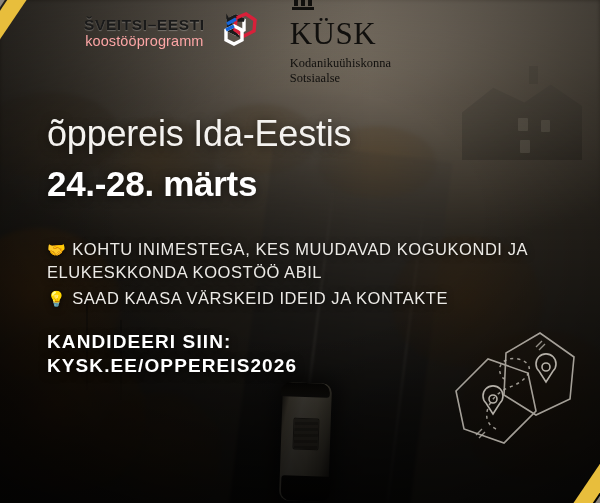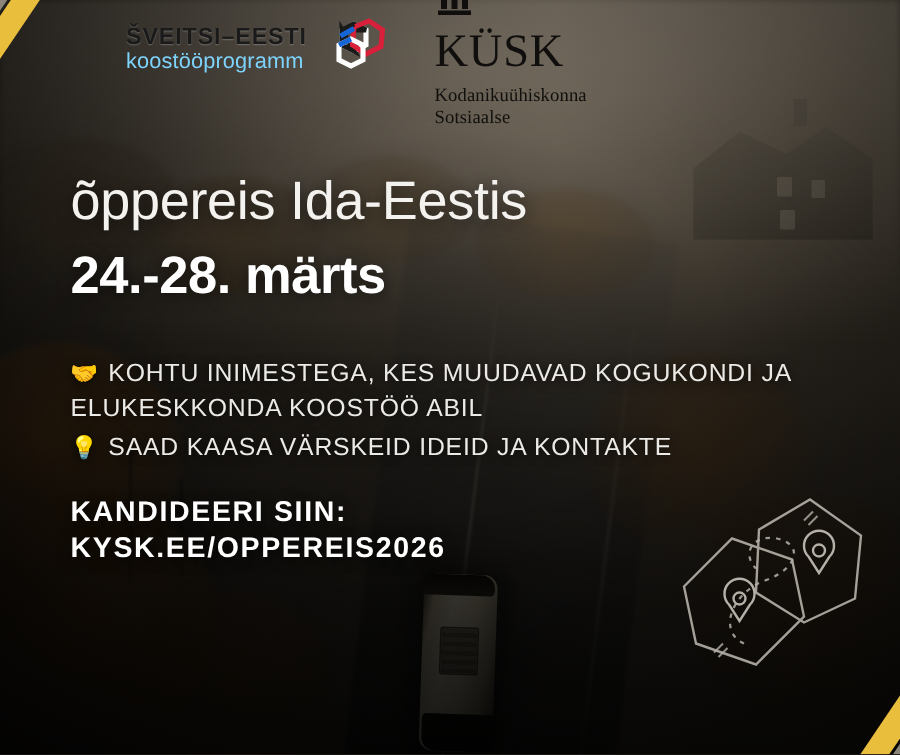--- a/index.html
+++ b/index.html
@@ -95,27 +95,27 @@
   
   .hexmap{position:absolute;right:6px;bottom:44px;width:150px;height:130px;opacity:.8;}
 
   
   .logos{
     position:absolute;left:0;right:0;top:0;height:66px;
     display:flex;align-items:center;
     padding-left:84px;gap:16px;
   }
   .logo-swiss{display:flex;align-items:center;gap:9px;}
-  .logo-swiss-txt{line-height:1.02;}
+  .logo-swiss-txt{line-height:1.02;text-align:center;}
   .logo-swiss-l1{
     font-size:15.5px;font-weight:700;letter-spacing:.6px;color:#1a1a1a;
     text-shadow:0 1px 1px rgba(255,255,255,.25);
   }
   .logo-swiss-l2{
-    font-size:14.5px;font-weight:400;letter-spacing:.1px;color:#7dd3fc;margin-top:1px;
+    font-size:14.5px;font-weight:400;letter-spacing:.1px;color:#fca5a5;margin-top:1px;
   }
   .logo-kusk{display:flex;gap:7px;margin-left:14px;flex-direction:column;}
   .kusk-word{
     font-family:"Liberation Serif",serif;
     font-size:31px;font-weight:400;letter-spacing:.5px;color:#100f0d;line-height:1;
   }
   .kusk-sub{
     font-family:"Liberation Serif",serif;
     font-size:12.4px;font-weight:400;line-height:1.18;color:#100f0d;letter-spacing:.1px;
   }

